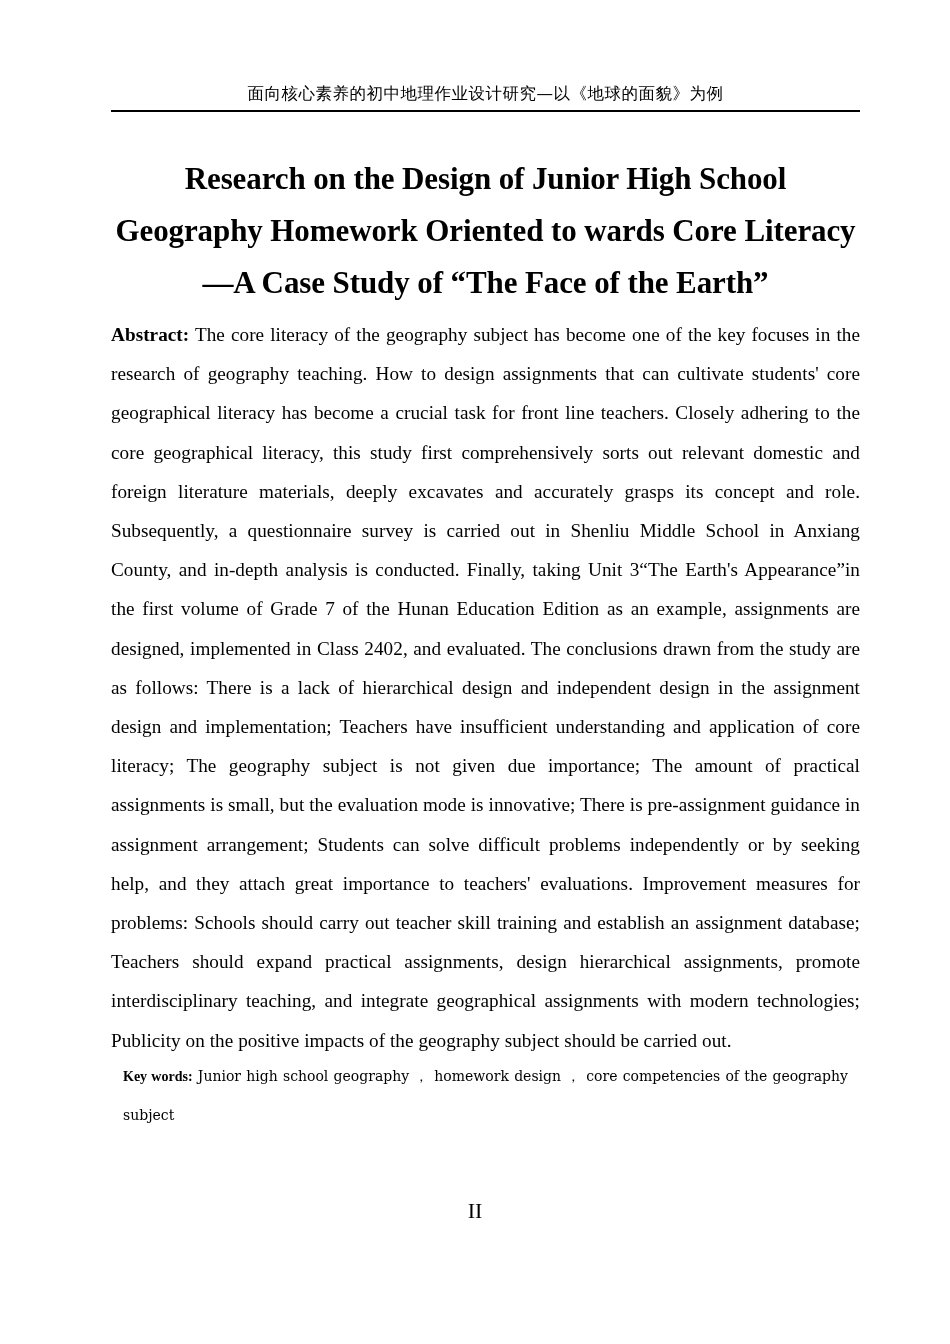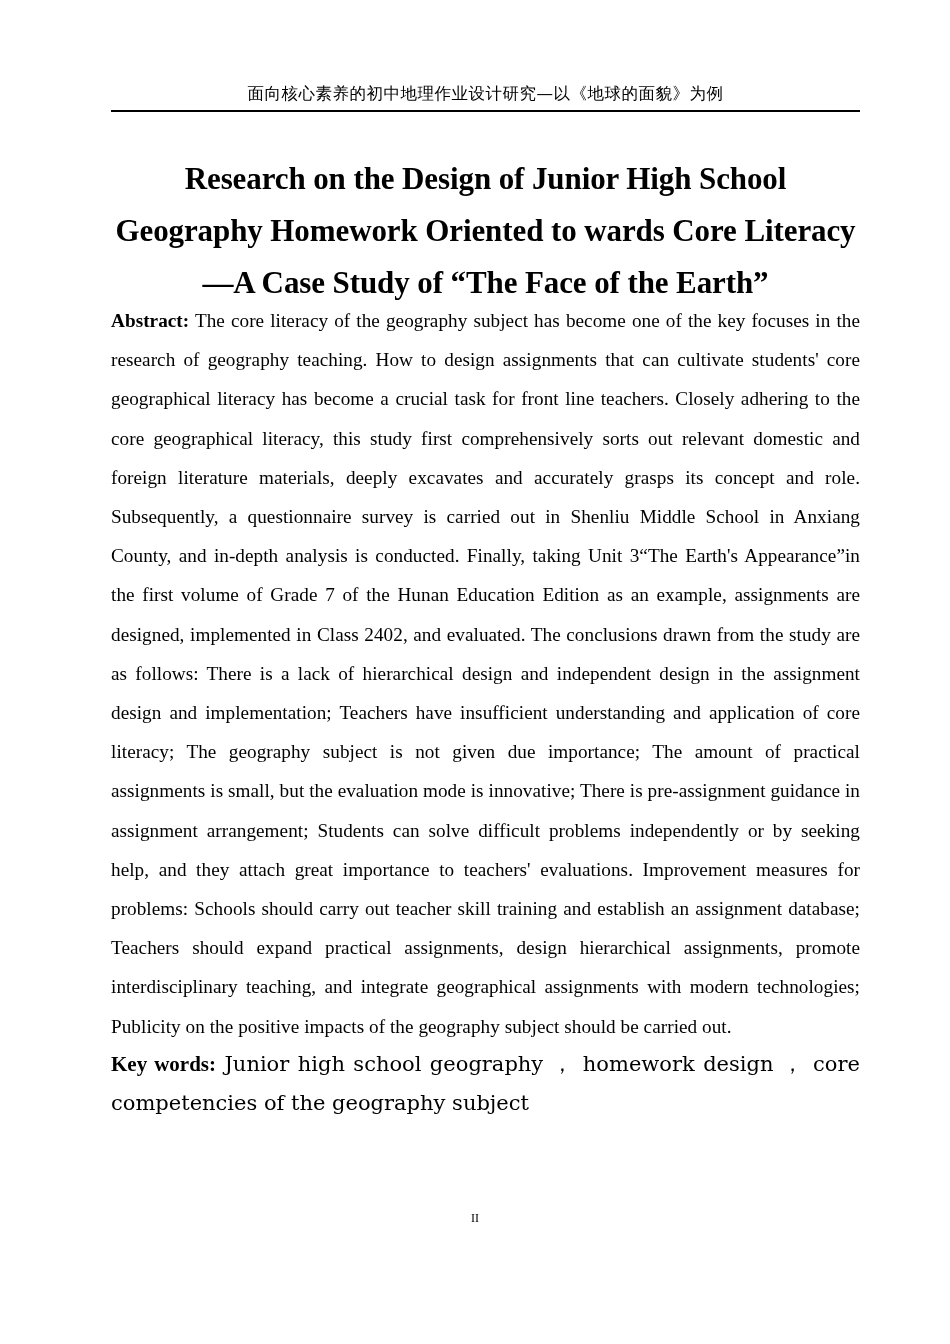--- a/index.html
+++ b/index.html
@@ -59,21 +59,21 @@
     font-weight: bold;
     line-height: 52px;
     text-align: center;
     letter-spacing: -0.1px;
   }
 
   
   .abstract-block {
     position: absolute;
     left: 111px;
-    top: 301px;
+    top: 315px;
     width: 749px;
   }
   .abstract-para {
     font-size: 19.2px;
     line-height: 39.2px;
     text-align: justify;
     text-justify: inter-word;
     text-align-last: left;
     margin: 0;
     letter-spacing: 0.05px;
@@ -83,42 +83,41 @@
   }
 
   
   .keywords-block {
     position: absolute;
     left: 111px;
     top: 1045px;
     width: 749px;
   }
   .keywords-para {
-    font-size: 21px;
+    font-size: 14px;
     line-height: 39.2px;
     text-align: justify;
     text-justify: inter-word;
     text-align-last: left;
-    margin: 0;
+    margin: 12px;
   }
   .kw-sep {
     font-family: "DejaVu Serif", "Liberation Serif", serif;
   }
 
   
   .page-number {
     position: absolute;
     left: 0;
     top: 1200px;
     width: 950px;
     text-align: center;
-    font-size: 12px;
+    font-size: 22px;
     line-height: 22px;
     color: #000000;
-    margin-top: 7px;
   }
 </style>
 </head>
 <body>
 
 <div class="page">
 
   <div class="header-block">
     <div class="header-text">面向核心素养的初中地理作业设计研究—以《地球的面貌》为例</div>
     <hr class="header-rule">

